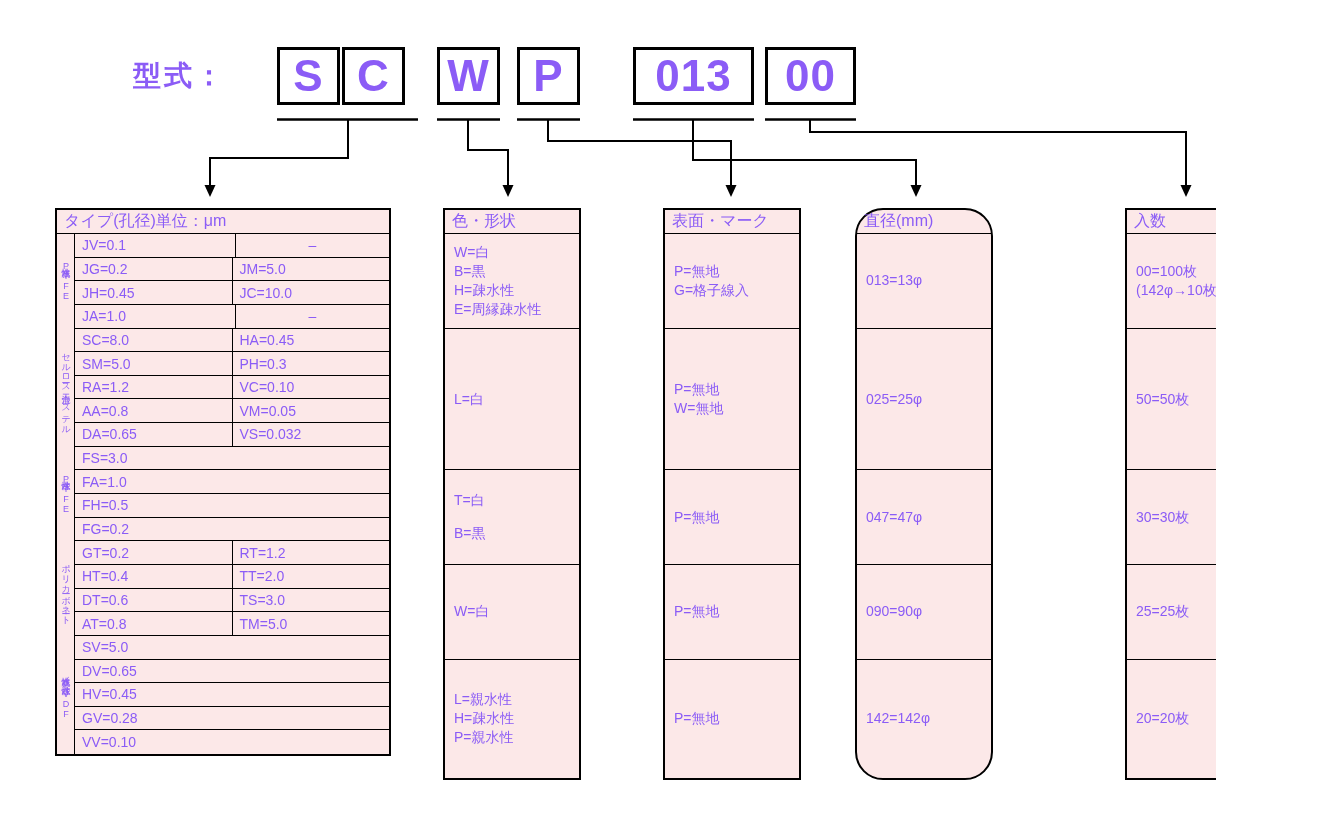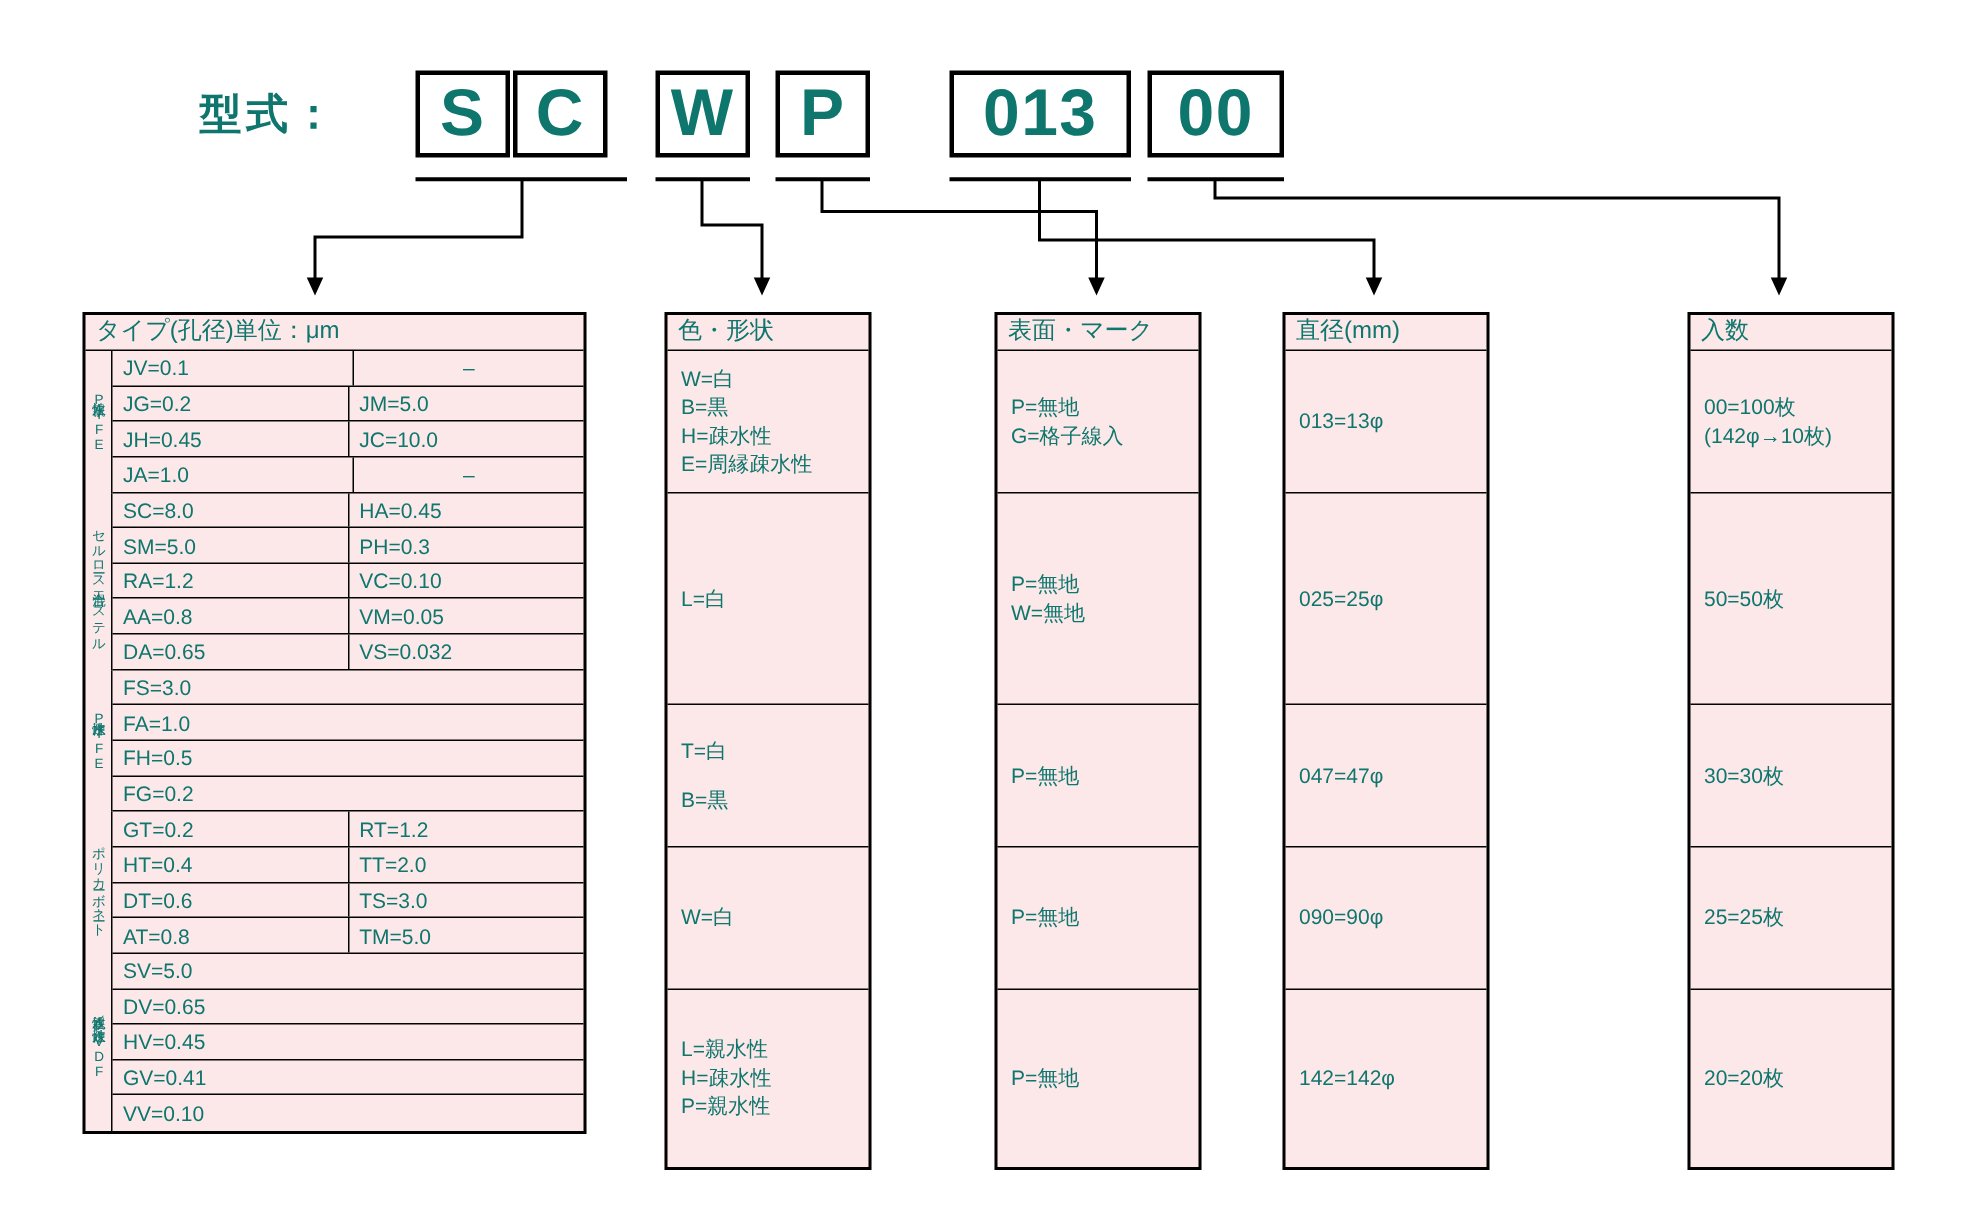--- a/index.html
+++ b/index.html
@@ -1,18 +1,18 @@
 <!DOCTYPE html>
 <html style="--table-bg: #fce8e8; --line: #000000; --page-bg: #ffffff;"><head>
 <meta charset="utf-8">
 <style>
   html,body{margin:0;padding:0;background:#fff;}
   .stage{
-    position:relative;width:1322px;height:816px;background:var(--page-bg,#fff);
-    font-family:"Liberation Sans","DejaVu Sans",sans-serif;color:#0f766e;overflow:hidden;
+    position:relative;width:1216px;height:816px;background:var(--page-bg,#fff);
+    font-family:"Liberation Sans","DejaVu Sans",sans-serif;color:#8b5cf6;overflow:hidden;
   }
   .title{
     position:absolute;left:133px;top:57px;font-size:28px;font-weight:bold;letter-spacing:3px;
   }
   .codebox{
     position:absolute;top:47px;height:58px;border:3px solid #000;background:#fff;
     box-sizing:border-box;display:flex;align-items:center;justify-content:center;
     font-size:44px;font-weight:600;letter-spacing:1px;
   }
   svg.overlay{position:absolute;left:0;top:0;pointer-events:none;}
@@ -165,21 +165,21 @@
           <div class="trow">
             <div class="tcell">SV=5.0</div>
           </div>
           <div class="trow">
             <div class="tcell">DV=0.65</div>
           </div>
           <div class="trow">
             <div class="tcell">HV=0.45</div>
           </div>
           <div class="trow">
-            <div class="tcell">GV=0.41</div>
+            <div class="tcell">GV=0.28</div>
           </div>
           <div class="trow">
             <div class="tcell">VV=0.10</div>
           </div>
         </div>
       </div>
     </div>
     <div class="tbl side" style="left: 443px; width: 138px;">
       <div class="hdr">色・形状</div>
       <div class="ssec" style="height: 94.6px;">
@@ -217,21 +217,21 @@
       <div class="ssec" style="height: 94.6px;">
         <div class="sline">P=無地</div>
       </div>
       <div class="ssec" style="height: 94.6px;">
         <div class="sline">P=無地</div>
       </div>
       <div class="ssec" style="height: 118.25px;">
         <div class="sline">P=無地</div>
       </div>
     </div>
-    <div class="tbl side" style="left: 855px; width: 138px;">
+    <div class="tbl side" style="left: 855px; width: 138px; border-radius: 28px;">
       <div class="hdr">直径(mm)</div>
       <div class="ssec" style="height: 94.6px;">
         <div class="sline">013=13φ</div>
       </div>
       <div class="ssec" style="height: 141.9px;">
         <div class="sline">025=25φ</div>
       </div>
       <div class="ssec" style="height: 94.6px;">
         <div class="sline">047=47φ</div>
       </div>

